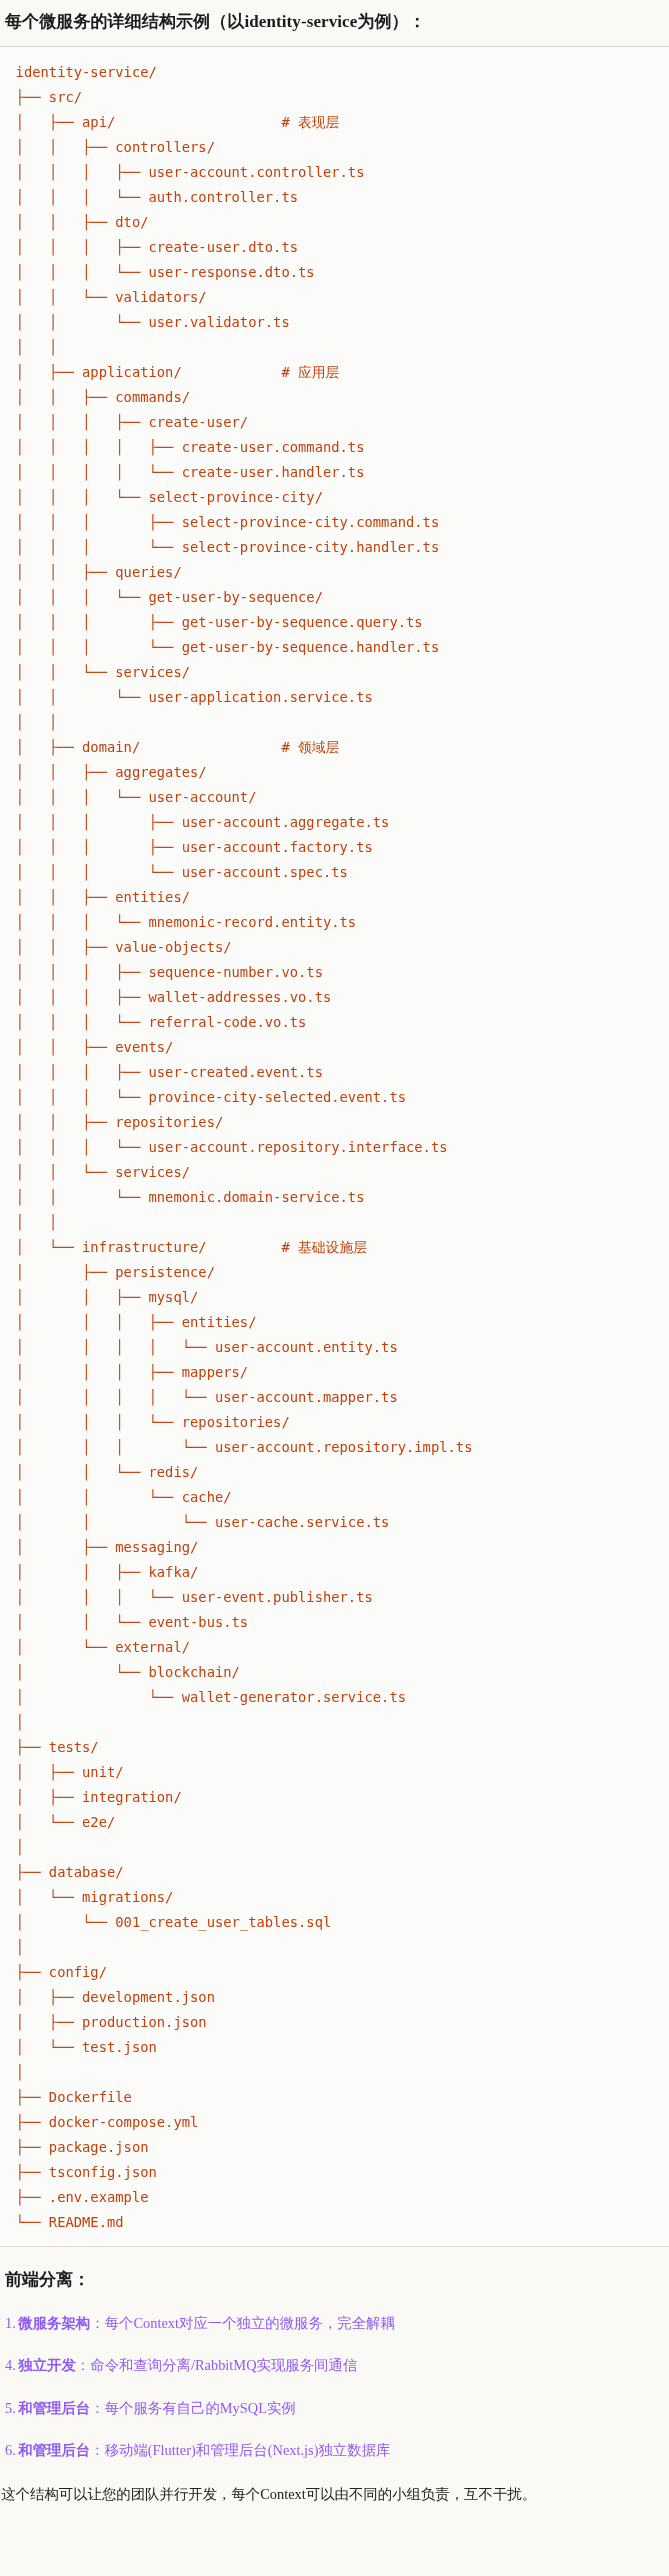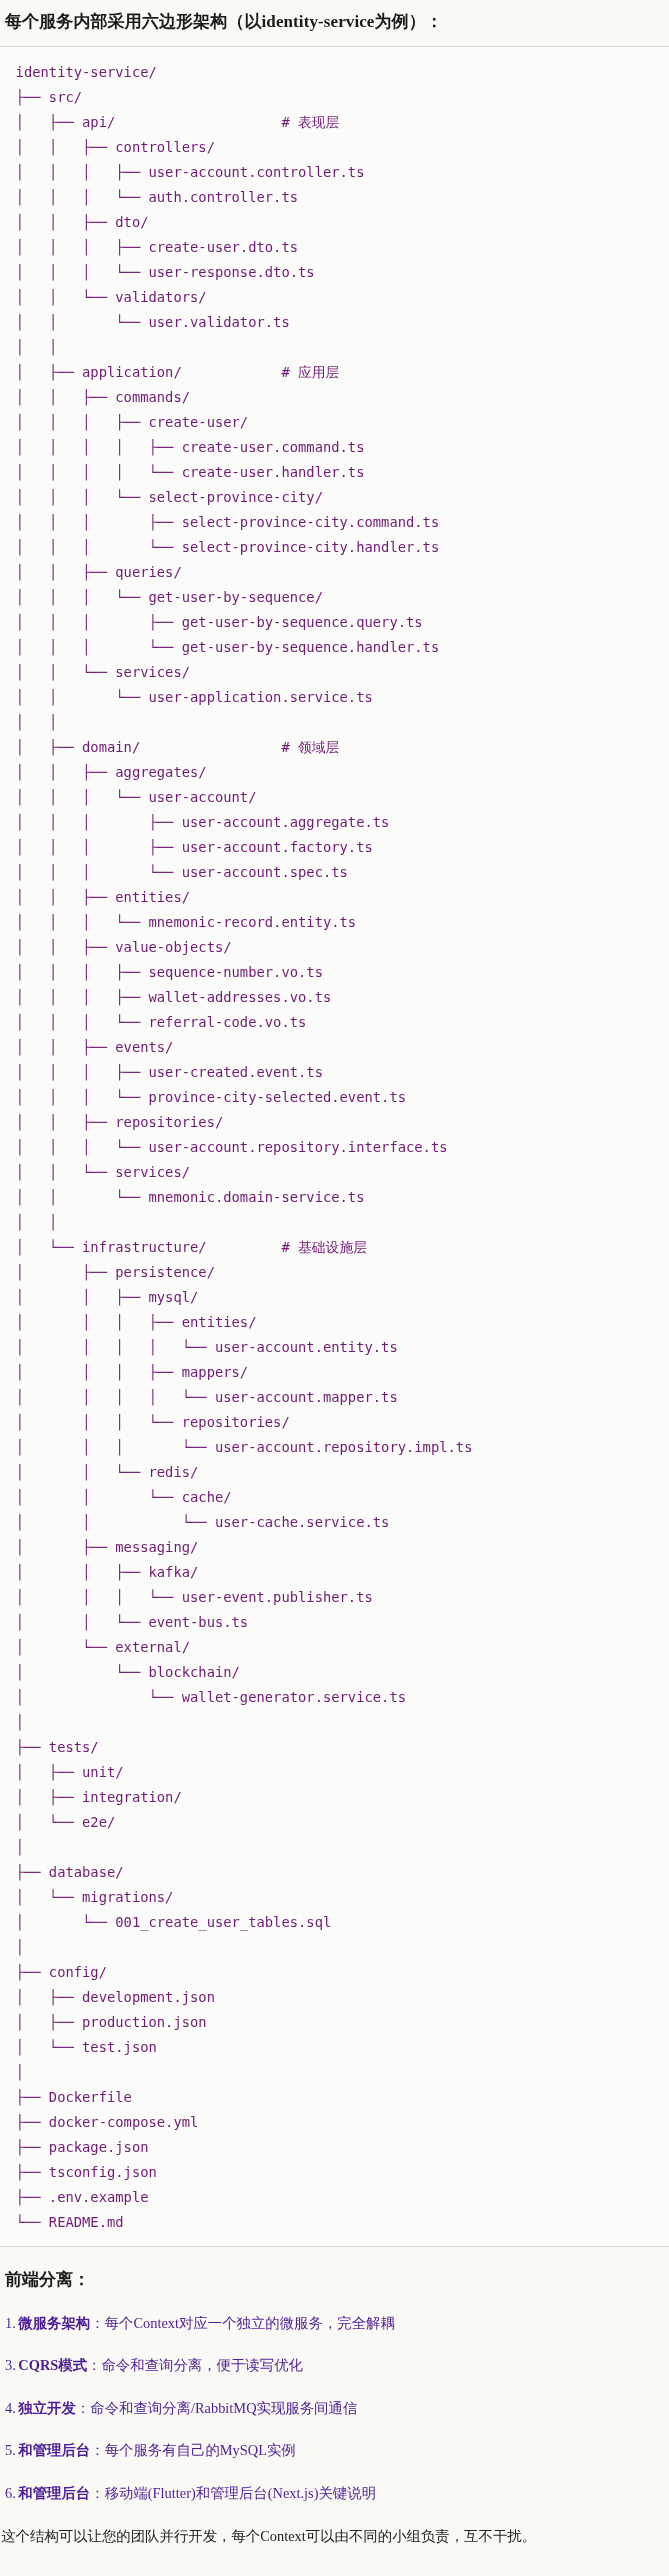--- a/index.html
+++ b/index.html
@@ -23,54 +23,54 @@
     margin-top: 14.4px;
     background: #fbfbf9;
     border-top: 0.6px solid #d9d9d5;
     border-bottom: 0.6px solid #d9d9d5;
     padding: 12.5px 15.6px 11.3px 15.6px;
   }
   .tree {
     font-family: "DejaVu Sans Mono", "Liberation Mono", monospace;
     font-size: 13.8px;
     line-height: 25px;
-    color: #701a75;
+    color: #c2410c;
     white-space: pre;
   }
 
   .notes { padding: 0 5px; }
   .notes-heading {
     margin-top: 20.6px;
     font-size: 17px;
     font-weight: bold;
   }
   .notes-list { margin-top: 24px; }
   .note-item {
     font-size: 14.4px;
     line-height: 1.15;
     margin-bottom: 26px;
-    color: #4c1d95;
+    color: #8b5cf6;
   }
   .note-number { margin-right: 2.5px; }
   .note-term { font-weight: bold; }
   .notes-footer {
     margin-top: 10.6px;
     margin-left: -3.8px;
     font-size: 14.4px;
     line-height: 1.3;
     padding-bottom: 16.3px;
     color: #212121;
   }
 </style>
 </head>
 <body>
 
 <div class="doc">
 
-  <h1 class="page-title">每个服务内部采用六边形架构（以identity-service为例）：</h1>
+  <h1 class="page-title">每个微服务的详细结构示例（以identity-service为例）：</h1>
 
   <div class="code-block">
     <pre class="tree">identity-service/
 ├── src/
 │   ├── api/                    # 表现层
 │   │   ├── controllers/
 │   │   │   ├── user-account.controller.ts
 │   │   │   └── auth.controller.ts
 │   │   ├── dto/
 │   │   │   ├── create-user.dto.ts
@@ -156,30 +156,27 @@
   </div>
 
   <div class="notes">
     <h2 class="notes-heading">前端分离：</h2>
 
     <div class="notes-list">
       <div class="note-item">
         <span class="note-number">1.</span><span class="note-term">微服务架构</span><span class="note-colon">：</span><span class="note-desc">每个Context对应一个独立的微服务，完全解耦</span>
       </div>
       <div class="note-item">
-        <span class="note-number">3.</span><span class="note-term">CQRS模式</span><span class="note-colon">：</span><span class="note-desc">命令和查询分离，便于读写优化</span>
-      </div>
-      <div class="note-item">
         <span class="note-number">4.</span><span class="note-term">独立开发</span><span class="note-colon">：</span><span class="note-desc">命令和查询分离/RabbitMQ实现服务间通信</span>
       </div>
       <div class="note-item">
         <span class="note-number">5.</span><span class="note-term">和管理后台</span><span class="note-colon">：</span><span class="note-desc">每个服务有自己的MySQL实例</span>
       </div>
       <div class="note-item">
-        <span class="note-number">6.</span><span class="note-term">和管理后台</span><span class="note-colon">：</span><span class="note-desc">移动端(Flutter)和管理后台(Next.js)关键说明</span>
+        <span class="note-number">6.</span><span class="note-term">和管理后台</span><span class="note-colon">：</span><span class="note-desc">移动端(Flutter)和管理后台(Next.js)独立数据库</span>
       </div>
     </div>
 
     <p class="notes-footer">这个结构可以让您的团队并行开发，每个Context可以由不同的小组负责，互不干扰。</p>
   </div>
 
 </div>
 
 
 </body></html>

